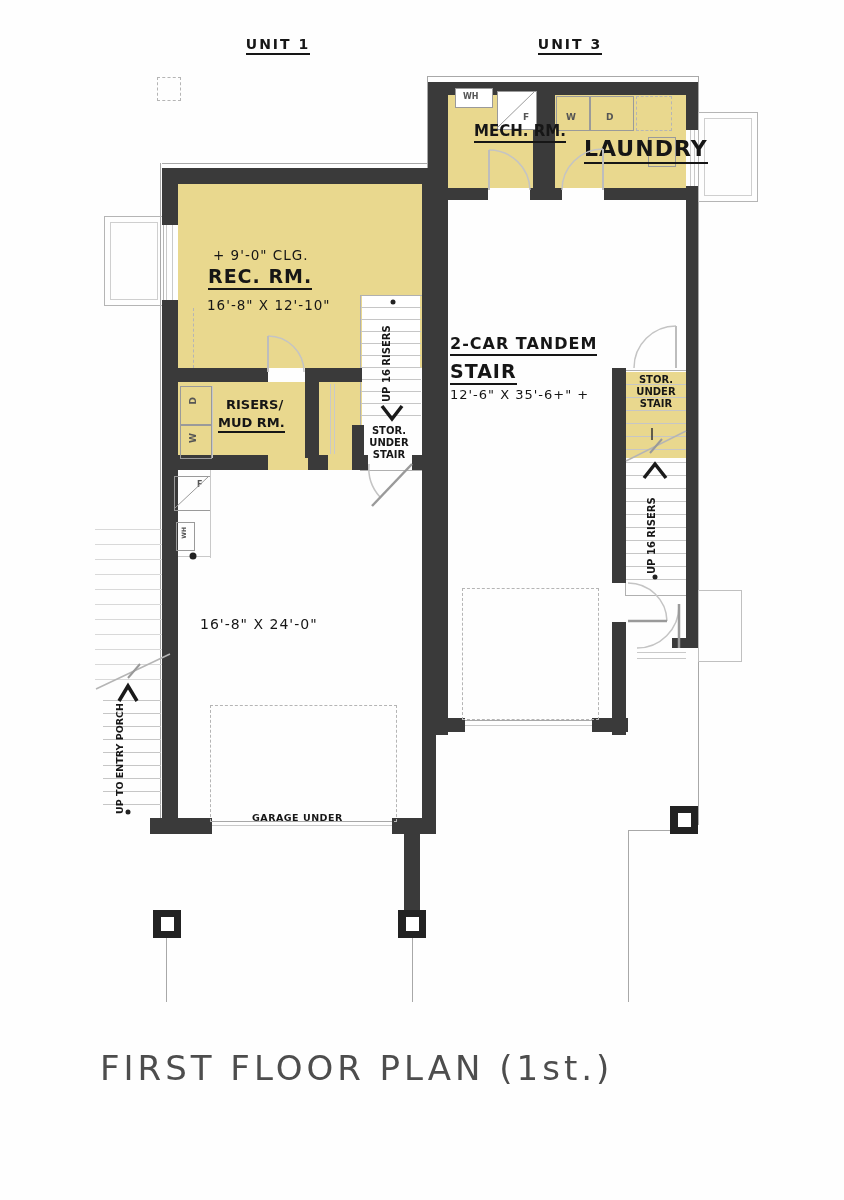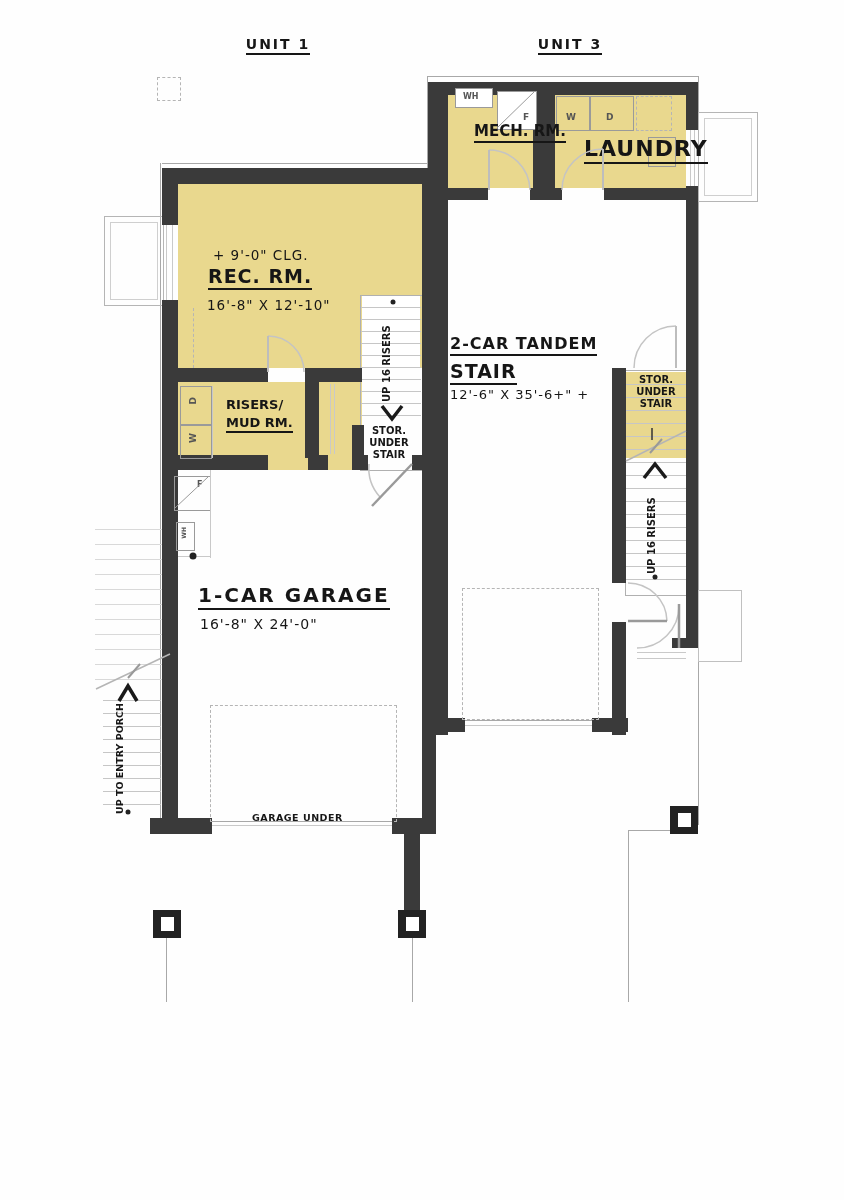--- a/index.html
+++ b/index.html
@@ -156,25 +156,24 @@
   <div class="vtext" style="left:180px;top:527px;font-size:6px;color:#555;">WH</div>
   <div class="vline lt" style="left:210px;top:470px;height:88px;"></div>
   <div class="hline lt" style="left:178px;top:556px;width:32px;"></div>
 
   <div class="txt" style="left:438px;top:122px;font-size:15px;margin-left:36px;"><span class="ul">MECH. RM.</span></div>
   <div class="txt" style="left:584px;top:136px;font-size:22px;letter-spacing:1px;"><span class="ul">LAUNDRY</span></div>
   <div class="txt dim" style="left:213px;top:247px;font-size:13.5px;">+ 9'-0" CLG.</div>
   <div class="txt" style="left:208px;top:265px;font-size:19px;letter-spacing:1px;"><span class="ul">REC. RM.</span></div>
   <div class="txt dim" style="left:207px;top:297px;font-size:13.5px;">16'-8" X 12'-10"</div>
   <div class="txt" style="left:226px;top:397px;font-size:13px;">RISERS/</div>
-  <div class="txt" style="left:226px;top:415px;font-size:13px;"><span class="ul">MUD RM.</span></div>
+  <div class="txt" style="left:218px;top:415px;font-size:13px;"><span class="ul">MUD RM.</span></div>
   <div class="txt" style="left:450px;top:334px;font-size:16px;letter-spacing:1px;"><span class="ul">2-CAR TANDEM</span></div>
   <div class="txt" style="left:450px;top:360px;font-size:19px;letter-spacing:1px;"><span class="ul">STAIR</span></div>
   <div class="txt dim" style="left:450px;top:387px;font-size:13px;">12'-6" X 35'-6+" +</div>
-  <div class="txt" style="left:198px;top:583px;font-size:20px;letter-spacing:2px;"><span class="ul">1-CAR GARAGE</span></div>
   <div class="txt dim" style="left:200px;top:616px;font-size:14px;">16'-8" X 24'-0"</div>
   <div class="txt" style="left:252px;top:812px;font-size:9.5px;letter-spacing:0.5px;">GARAGE UNDER</div>
 
   <div class="txt small ctr" style="left:358px;top:425px;width:62px;">
     <div>STOR.</div>
     <div>UNDER</div>
     <div>STAIR</div>
   </div>
   <div class="txt small ctr" style="left:626px;top:374px;width:60px;">
     <div>STOR.</div>
@@ -214,13 +213,14 @@
     <circle cx="393" cy="302" r="2.5" fill="#222"></circle>
     <circle cx="655" cy="577" r="2.5" fill="#222"></circle>
     <circle cx="128" cy="812" r="2.5" fill="#222"></circle>
     <circle cx="193" cy="556" r="3.5" fill="#222"></circle>
     <path d="M652,428 L652,440" stroke="#333" stroke-width="1.5"></path>
 
     <path d="M498,127 L534,92" stroke="#9a9a9a" stroke-width="1"></path>
     <path d="M175,508 L208,477" stroke="#9a9a9a" stroke-width="1"></path>
   </svg>
 
+  <div class="title">FIRST FLOOR PLAN (1st.)</div>
 </div>
 
 </body></html>

